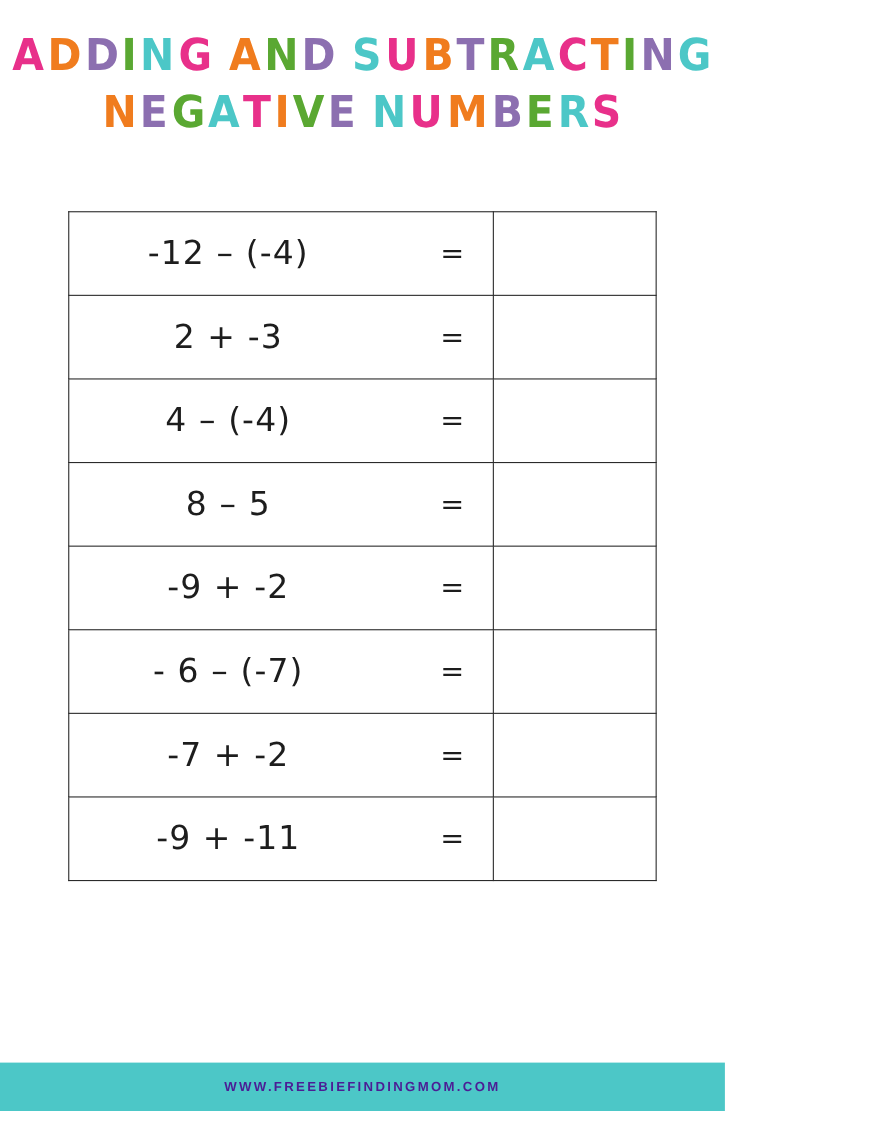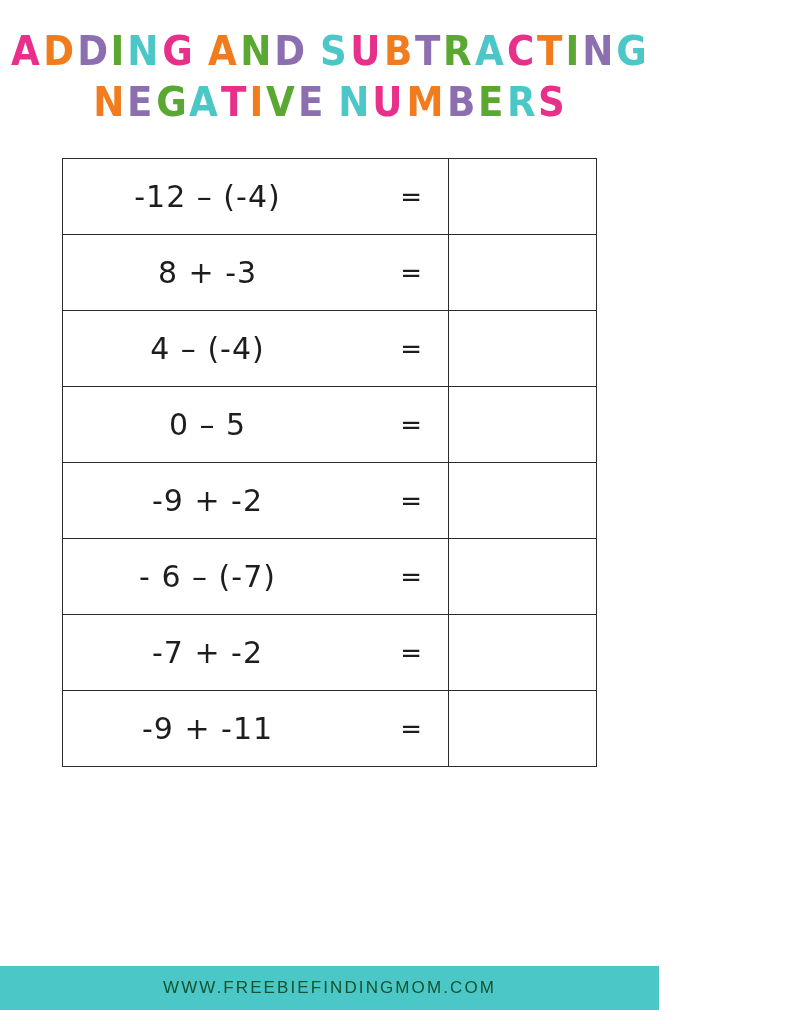--- a/index.html
+++ b/index.html
@@ -48,20 +48,21 @@
   
   .table-wrap {
     margin-top: 30px;
     display: flex;
     justify-content: center;
   }
   table.worksheet {
     border-collapse: collapse;
     width: 532px;
     table-layout: fixed;
+    margin-top: 34px;
   }
   table.worksheet td {
     border: 1px solid #2b2b2b;
     height: 75px;
     vertical-align: middle;
     padding: 0;
   }
   td.problem-cell {
     width: 385px;
     position: relative;
@@ -96,25 +97,25 @@
     left: 0;
     right: 0;
     bottom: 14px;
     height: 44px;
     background: #4cc7c7;
     display: flex;
     align-items: center;
     justify-content: center;
   }
   .footer-text {
-    color: #14532d;
+    color: #4c1d95;
     font-family: "Liberation Sans", sans-serif;
-    font-size: 17px;
+    font-size: 12px;
     letter-spacing: 2.1px;
-    font-weight: normal;
+    font-weight: bold;
   }
 </style>
 </head>
 <body>
 
 <div class="page">
 
   <div class="title-block">
     <div class="title-line" id="title1"><span class="ch" style="color: rgb(232, 48, 138);">A</span><span class="ch" style="color: rgb(240, 124, 30);">D</span><span class="ch" style="color: rgb(140, 111, 176);">D</span><span class="ch" style="color: rgb(90, 168, 50);">I</span><span class="ch" style="color: rgb(76, 199, 199);">N</span><span class="ch" style="color: rgb(232, 48, 138);">G</span><span class="sp"></span><span class="ch" style="color: rgb(240, 124, 30);">A</span><span class="ch" style="color: rgb(90, 168, 50);">N</span><span class="ch" style="color: rgb(140, 111, 176);">D</span><span class="sp"></span><span class="ch" style="color: rgb(76, 199, 199);">S</span><span class="ch" style="color: rgb(232, 48, 138);">U</span><span class="ch" style="color: rgb(240, 124, 30);">B</span><span class="ch" style="color: rgb(140, 111, 176);">T</span><span class="ch" style="color: rgb(90, 168, 50);">R</span><span class="ch" style="color: rgb(76, 199, 199);">A</span><span class="ch" style="color: rgb(232, 48, 138);">C</span><span class="ch" style="color: rgb(240, 124, 30);">T</span><span class="ch" style="color: rgb(90, 168, 50);">I</span><span class="ch" style="color: rgb(140, 111, 176);">N</span><span class="ch" style="color: rgb(76, 199, 199);">G</span></div>
     <div class="title-line" id="title2"><span class="ch" style="color: rgb(240, 124, 30);">N</span><span class="ch" style="color: rgb(140, 111, 176);">E</span><span class="ch" style="color: rgb(90, 168, 50);">G</span><span class="ch" style="color: rgb(76, 199, 199);">A</span><span class="ch" style="color: rgb(232, 48, 138);">T</span><span class="ch" style="color: rgb(240, 124, 30);">I</span><span class="ch" style="color: rgb(90, 168, 50);">V</span><span class="ch" style="color: rgb(140, 111, 176);">E</span><span class="sp"></span><span class="ch" style="color: rgb(76, 199, 199);">N</span><span class="ch" style="color: rgb(232, 48, 138);">U</span><span class="ch" style="color: rgb(240, 124, 30);">M</span><span class="ch" style="color: rgb(140, 111, 176);">B</span><span class="ch" style="color: rgb(90, 168, 50);">E</span><span class="ch" style="color: rgb(76, 199, 199);">R</span><span class="ch" style="color: rgb(232, 48, 138);">S</span></div>
@@ -125,35 +126,35 @@
       <tbody id="rows-body">
           <tr>
             <td class="problem-cell">
               <div class="expr">-12 – (-4)</div>
               <div class="equals">=</div>
             </td>
             <td class="answer-cell"></td>
           </tr>
           <tr>
             <td class="problem-cell">
-              <div class="expr">8 + -3</div>
+              <div class="expr">2 + -3</div>
               <div class="equals">=</div>
             </td>
             <td class="answer-cell"></td>
           </tr>
           <tr>
             <td class="problem-cell">
               <div class="expr">4 – (-4)</div>
               <div class="equals">=</div>
             </td>
             <td class="answer-cell"></td>
           </tr>
           <tr>
             <td class="problem-cell">
-              <div class="expr">0 –  5</div>
+              <div class="expr">8 –  5</div>
               <div class="equals">=</div>
             </td>
             <td class="answer-cell"></td>
           </tr>
           <tr>
             <td class="problem-cell">
               <div class="expr">-9 + -2</div>
               <div class="equals">=</div>
             </td>
             <td class="answer-cell"></td>

